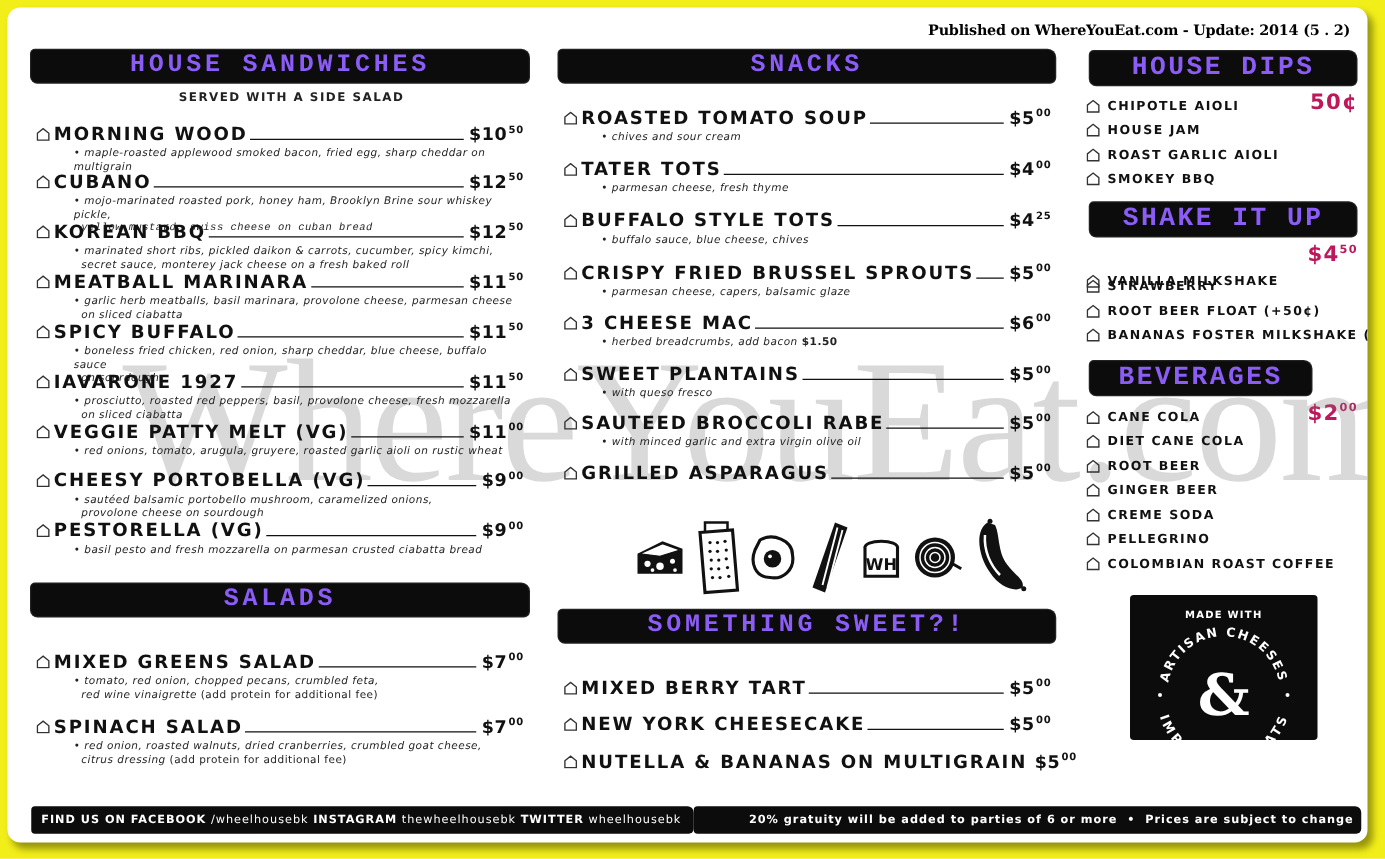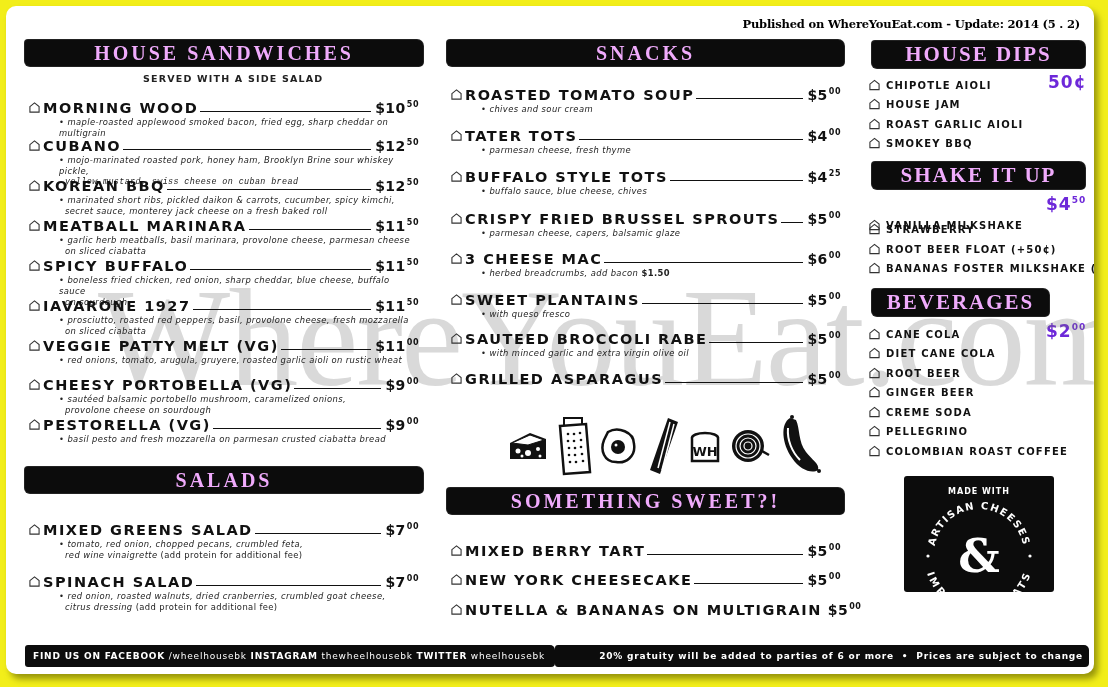--- a/index.html
+++ b/index.html
@@ -15,22 +15,22 @@
     position: absolute; right: 14px; top: 11px;
     font-family: "DejaVu Serif", serif; font-weight: bold; font-size: 11.5px; color: #000;
     letter-spacing: -0.2px;
   }
   .watermark {
     position: absolute; left: 92px; top: 262px;
     font-family: "Liberation Serif", serif; font-size: 140px; color: rgba(120,120,120,0.28);
     letter-spacing: -2px; white-space: nowrap; pointer-events: none; z-index: 1; line-height: 1;
   }
   .banner {
-    position: absolute; background: #0c0c0c; color: #f0abfc;
-    font-family: Liberation Serif, serif; font-weight: bold; text-align: center;
+    position: absolute; background: #0c0c0c; color: #8b5cf6;
+    font-family: Liberation Mono, monospace; font-weight: bold; text-align: center;
     border-radius: 3px 6px 4px 5px; letter-spacing: 3px;
     box-shadow: 0 0 0 1px #222;
   }
   .col { position: absolute; z-index: 2; }
   .item { position: absolute; left: 0; width: 100%; }
   .item-row { display: flex; align-items: flex-end; height: 18px; }
   .house {
     width: 11px; height: 11px; margin-right: 3px; flex: none; margin-bottom: 3px;
   }
   .name { font-weight: bold; font-size: 14.5px; letter-spacing: 1.5px; white-space: nowrap; color: #111; }
@@ -40,21 +40,21 @@
   .desc {
     font-style: italic; font-size: 8.4px; color: #222; line-height: 11px; letter-spacing: 0.4px;
     padding-left: 30px; padding-top: 1px;
   }
   .desc .plain { font-style: normal; }
   .desc b { font-style: normal; }
   .subtitle { position: absolute; font-weight: bold; font-size: 9.5px; letter-spacing: 1.2px; color: #222; }
   .simple { position: absolute; left: 0; display: flex; align-items: center; height: 16px; }
   .simple .house { margin-bottom: 0; margin-right: 6px; width: 11px; height: 12px; }
   .simple .label { font-weight: bold; font-size: 10px; letter-spacing: 1.2px; color: #111; white-space: nowrap; }
-  .bigprice { position: absolute; font-weight: bold; font-size: 17px; color: #6d28d9; letter-spacing: 1px; }
+  .bigprice { position: absolute; font-weight: bold; font-size: 17px; color: #be185d; letter-spacing: 1px; }
   .bigprice sup { font-size: 9px; vertical-align: 7px; }
   .icons { position: absolute; left: 502px; top: 408px; width: 290px; height: 64px; z-index: 2; display: flex; align-items: center; gap: 8px; }
   .icons svg { flex: none; }
   .badge {
     position: absolute; left: 898px; top: 470px; width: 150px; height: 116px; background: #0c0c0c;
     border-radius: 3px; z-index: 2; color: #fff;
   }
   .footer {
     position: absolute; top: 639px; height: 22px; background: #0c0c0c; color: #fff;
     font-weight: bold; font-size: 9px; letter-spacing: 0.8px; display: flex; align-items: center;

